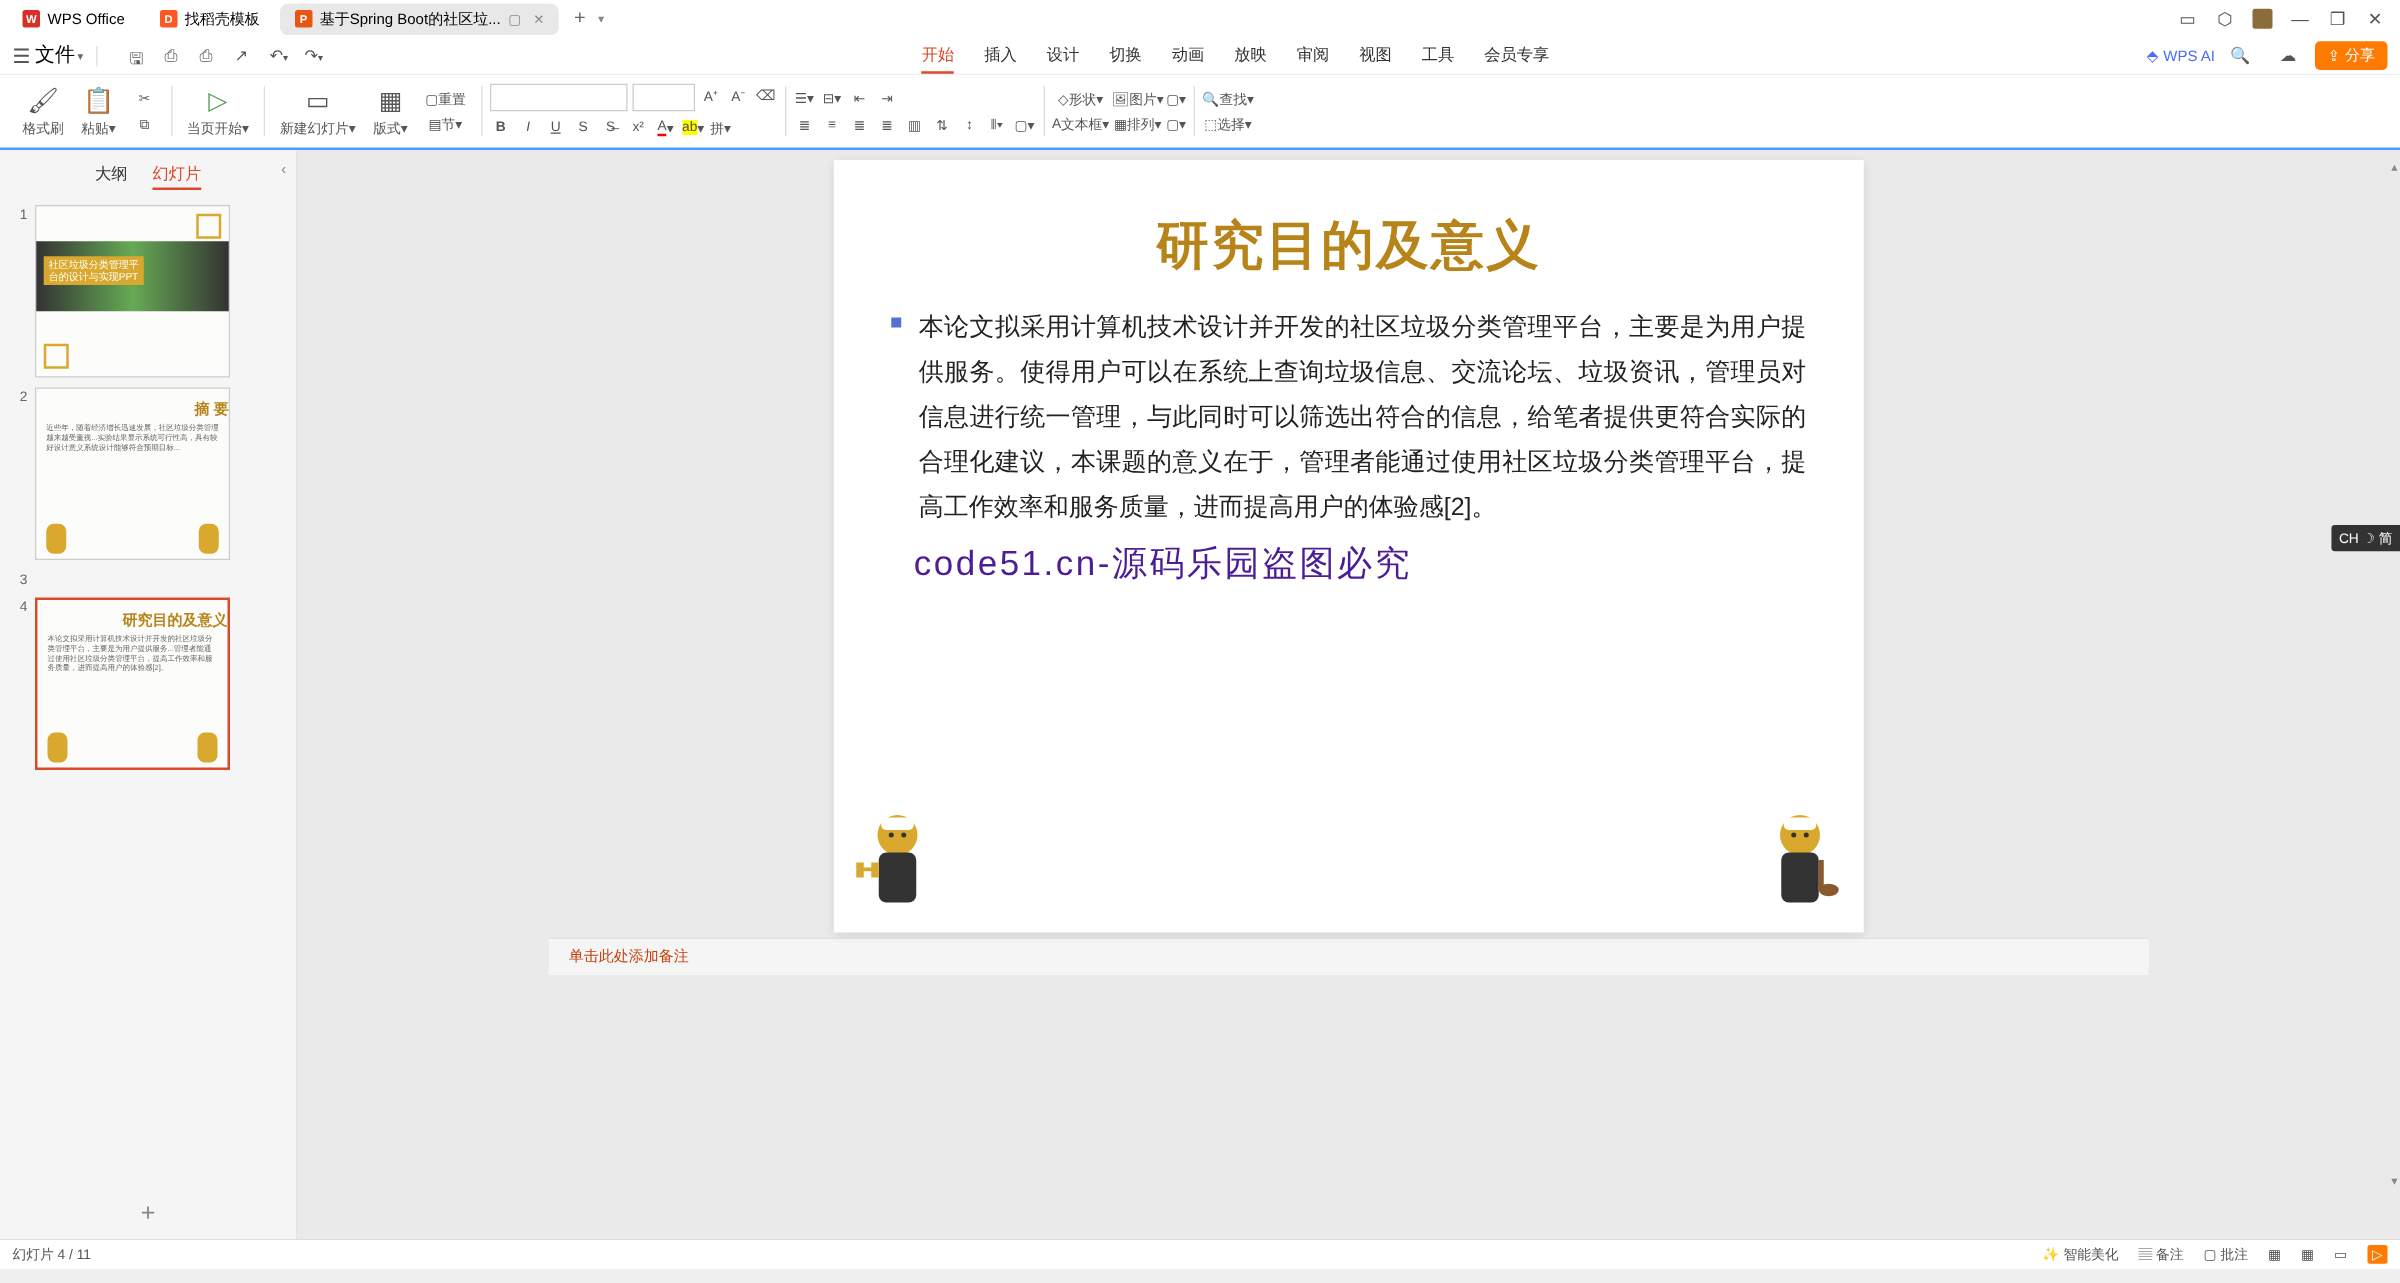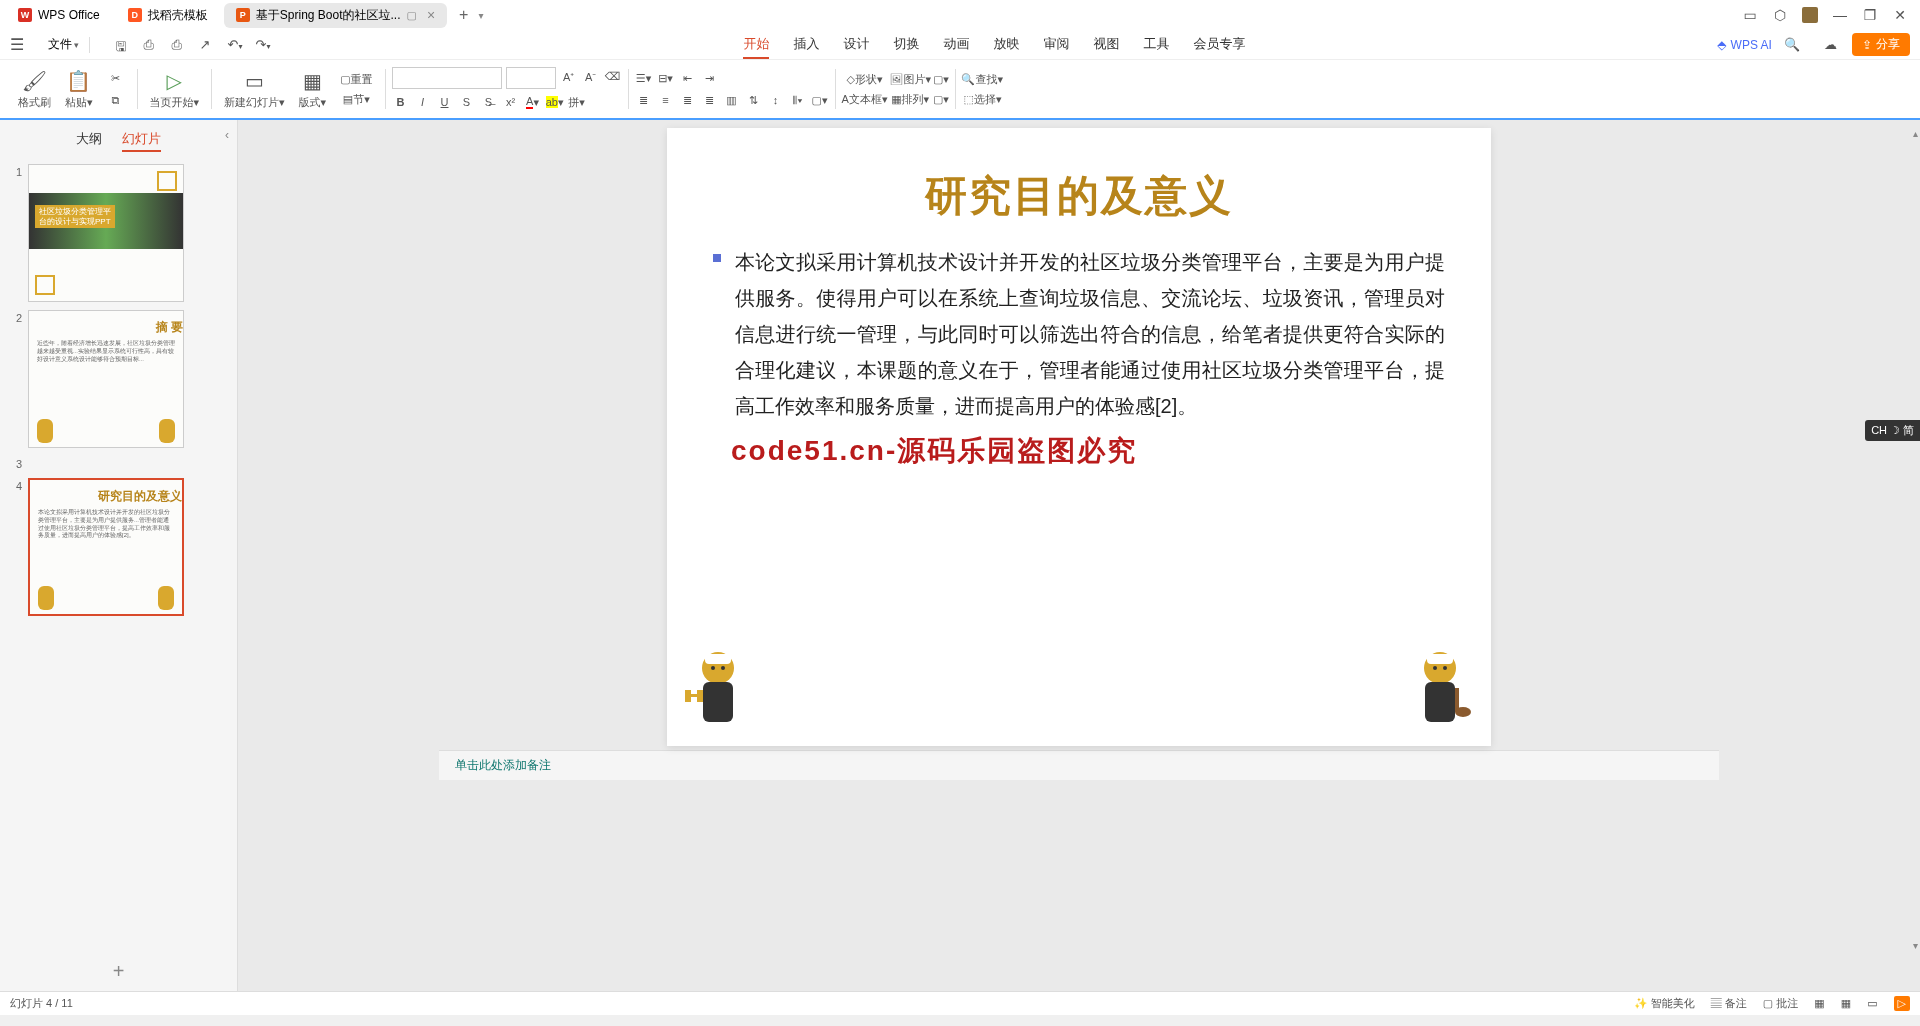--- a/index.html
+++ b/index.html
@@ -12,21 +12,21 @@
     .d-icon { width: 14px; height: 14px; background: #ff5722; border-radius: 2px; font-size: 9px; color: #fff; display: flex; align-items: center; justify-content: center; font-weight: bold; }
     .p-icon { width: 14px; height: 14px; background: #e85712; border-radius: 2px; font-size: 9px; color: #fff; display: flex; align-items: center; justify-content: center; font-weight: bold; }
     .tab-close { font-size: 14px; color: #888; margin-left: 4px; }
     .tab-add { padding: 4px 10px; font-size: 16px; color: #666; cursor: pointer; }
     .title-spacer { flex: 1; }
     .title-icons { display: flex; gap: 14px; padding-right: 8px; align-items: center; }
     .title-icon { width: 16px; height: 16px; color: #555; cursor: pointer; font-size: 14px; display: flex; align-items: center; justify-content: center; }
     
     .top-row { height: 30px; background: #fff; display: flex; align-items: center; padding: 0 10px; border-bottom: 1px solid #eee; }
     .menu-icon { width: 18px; font-size: 16px; color: #555; cursor: pointer; }
-    .file-label { font-size: 12px; margin-left: 20px; cursor: pointer; }
+    .file-label { font-size: 16px; margin-left: 0; cursor: pointer; }
     .file-dropdown { font-size: 9px; color: #666; margin-left: 2px; }
     .quick-icons { display: flex; gap: 12px; margin-left: 16px; align-items: center; }
     .qicon { width: 16px; height: 16px; color: #555; cursor: pointer; font-size: 13px; }
     .menu-tabs { flex: 1; display: flex; justify-content: center; gap: 24px; }
     .menu-tab { font-size: 13px; color: #333; cursor: pointer; padding: 4px 0; }
     .menu-tab.active { color: #d94a2b; border-bottom: 2px solid #d94a2b; }
     .right-menu { display: flex; gap: 12px; align-items: center; }
     .wps-ai { font-size: 12px; color: #4a6cf7; display: flex; align-items: center; gap: 4px; }
     .share-btn { background: #ff7a00; color: #fff; padding: 3px 10px; border-radius: 4px; font-size: 12px; display: flex; align-items: center; gap: 4px; }
     
@@ -55,23 +55,23 @@
     .thumb.selected { border: 2px solid #d94a2b; }
     .thumb-add { text-align: center; font-size: 20px; color: #888; padding: 8px; cursor: pointer; }
     
     .canvas-area { flex: 1; background: #eaeaea; display: flex; flex-direction: column; align-items: center; overflow: auto; padding-top: 8px; position: relative; }
     .slide { width: 824px; height: 618px; background: #fff; box-shadow: 0 2px 8px rgba(0,0,0,0.1); position: relative; }
     .slide-title { font-size: 42px; font-weight: bold; color: #b7841a; text-align: center; padding-top: 40px; letter-spacing: 2px; }
     .slide-body { padding: 20px 46px 0 46px; }
     .bullet-row { display: flex; gap: 14px; }
     .bullet-mark { width: 8px; height: 8px; background: #5a6fd4; margin-top: 10px; flex-shrink: 0; }
     .bullet-text { font-size: 20px; line-height: 1.8; color: #222; text-align: justify; }
-    .watermark { color: #b91c1c; font-size: 28px; font-weight: 700; padding: 8px 0 0 18px; letter-spacing: 2px; }
-    
-    .notes-bar { width: 100%; max-width: 1280px; padding: 6px 16px; font-size: 12px; color: #0f766e; border-top: 1px solid #ddd; background: #f5f5f5; margin-top: 4px; text-align: left; }
+    .watermark { color: #4c1d95; font-size: 28px; font-weight: 400; padding: 8px 0 0 18px; letter-spacing: 2px; }
+    
+    .notes-bar { width: 100%; max-width: 1280px; padding: 6px 16px; font-size: 12px; color: #c2410c; border-top: 1px solid #ddd; background: #f5f5f5; margin-top: 4px; text-align: left; }
     
     .status-bar { height: 24px; background: #fff; border-top: 1px solid #ddd; display: flex; align-items: center; padding: 0 10px; font-size: 11px; color: #555; gap: 16px; }
     .status-spacer { flex: 1; }
     
     .ime-badge { position: fixed; right: 0; top: 420px; background: #333; color: #fff; font-size: 11px; padding: 3px 6px; border-radius: 3px 0 0 3px; }
     
     .scroll-up { position: absolute; right: 2px; top: 8px; font-size: 10px; color: #888; }
     .scroll-down { position: absolute; right: 2px; bottom: 40px; font-size: 10px; color: #888; }
 
     .th-yellow-bg { background: #fcfcfa; }

